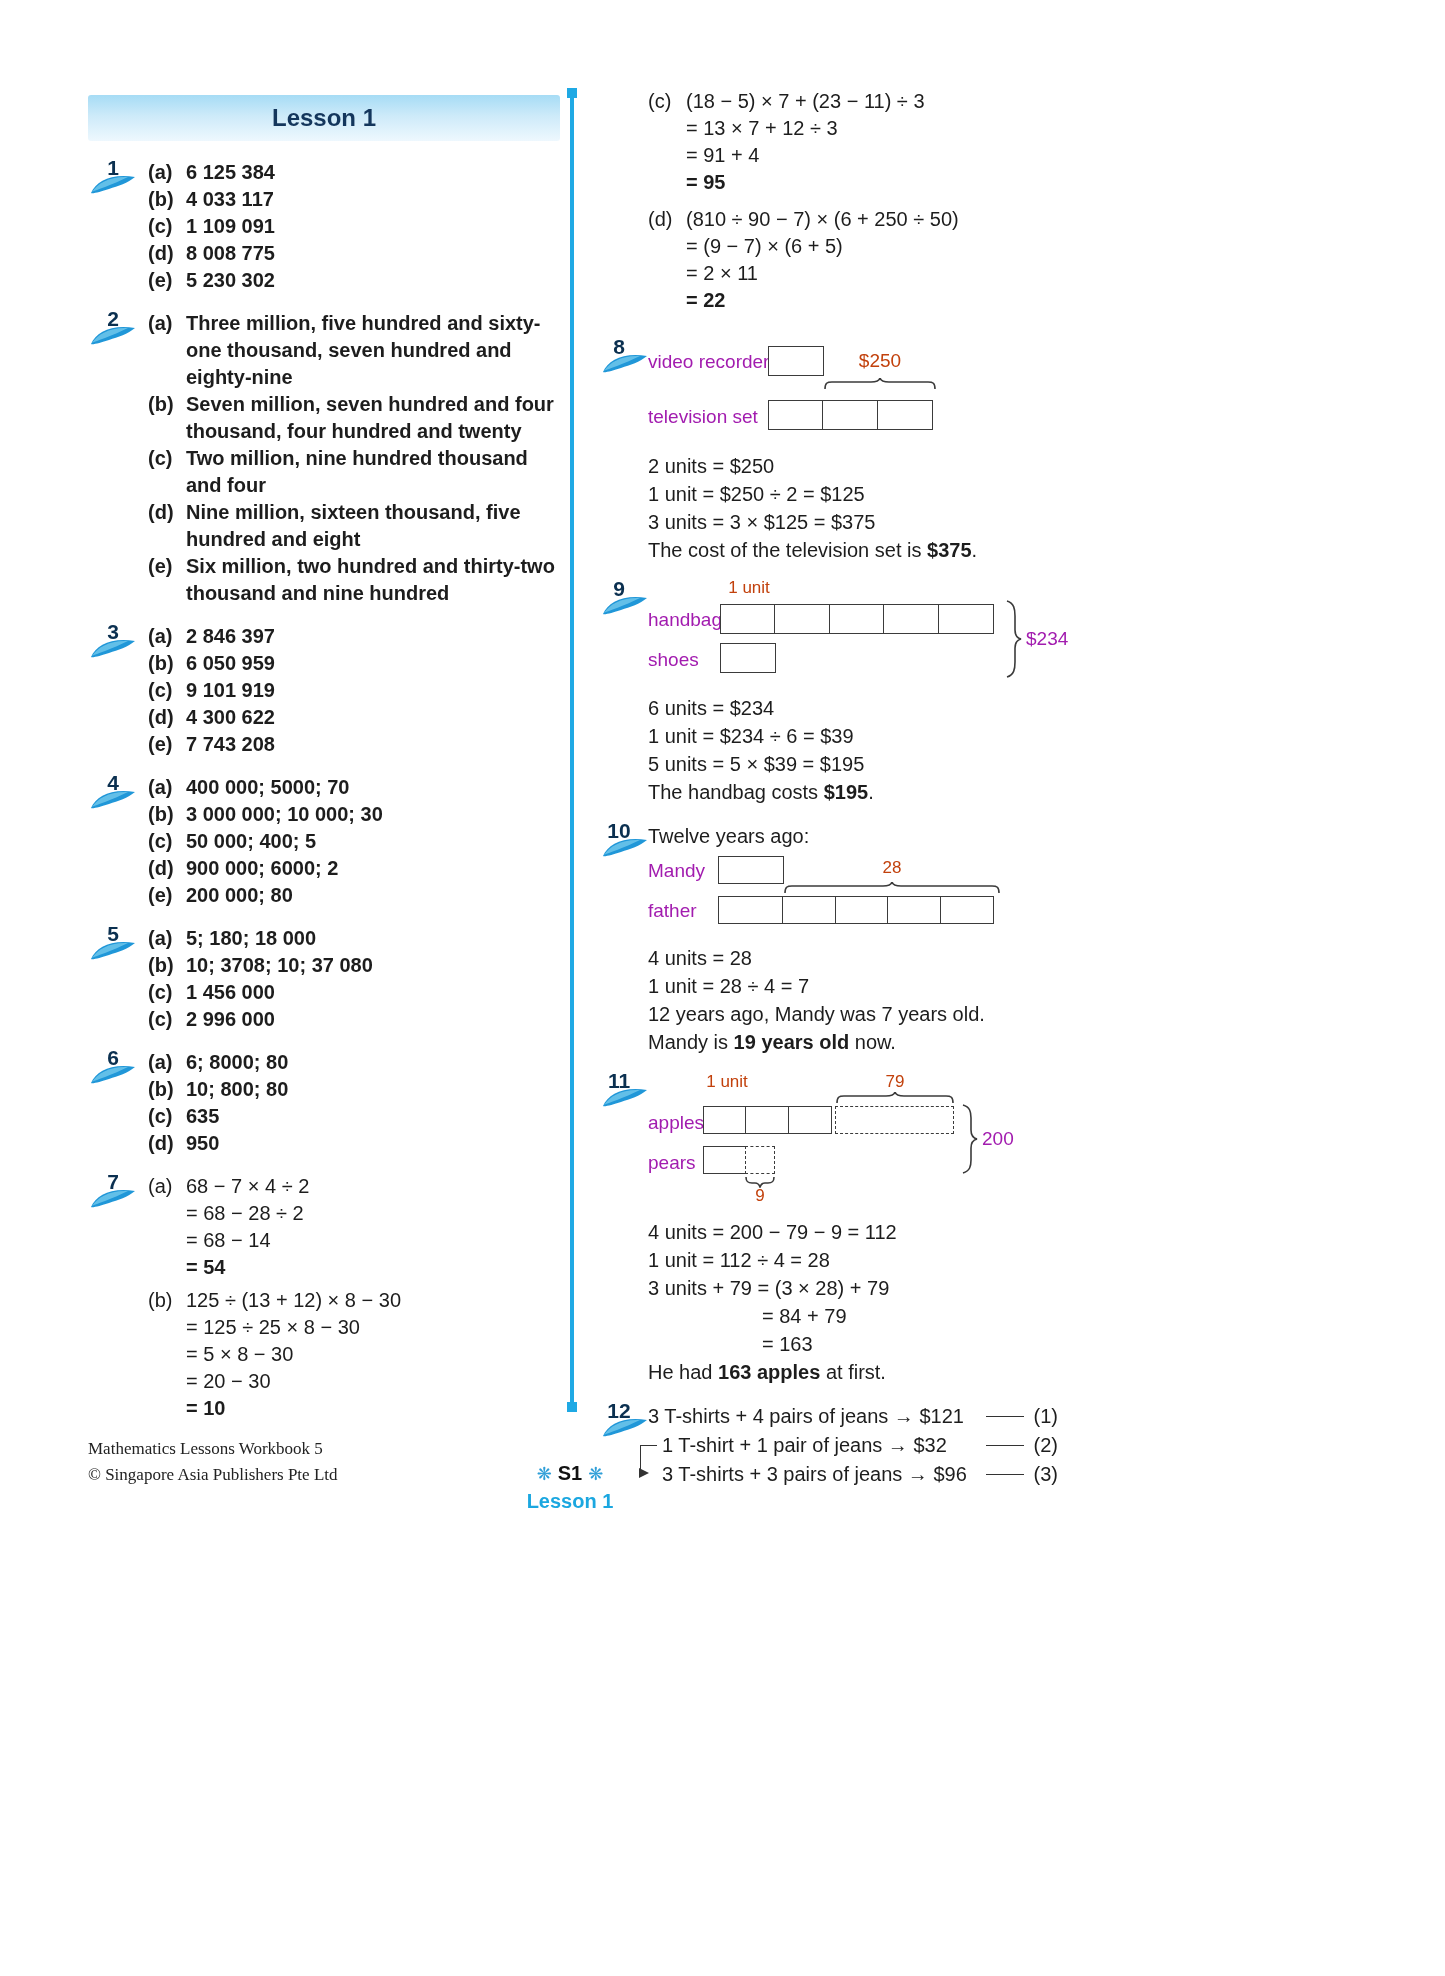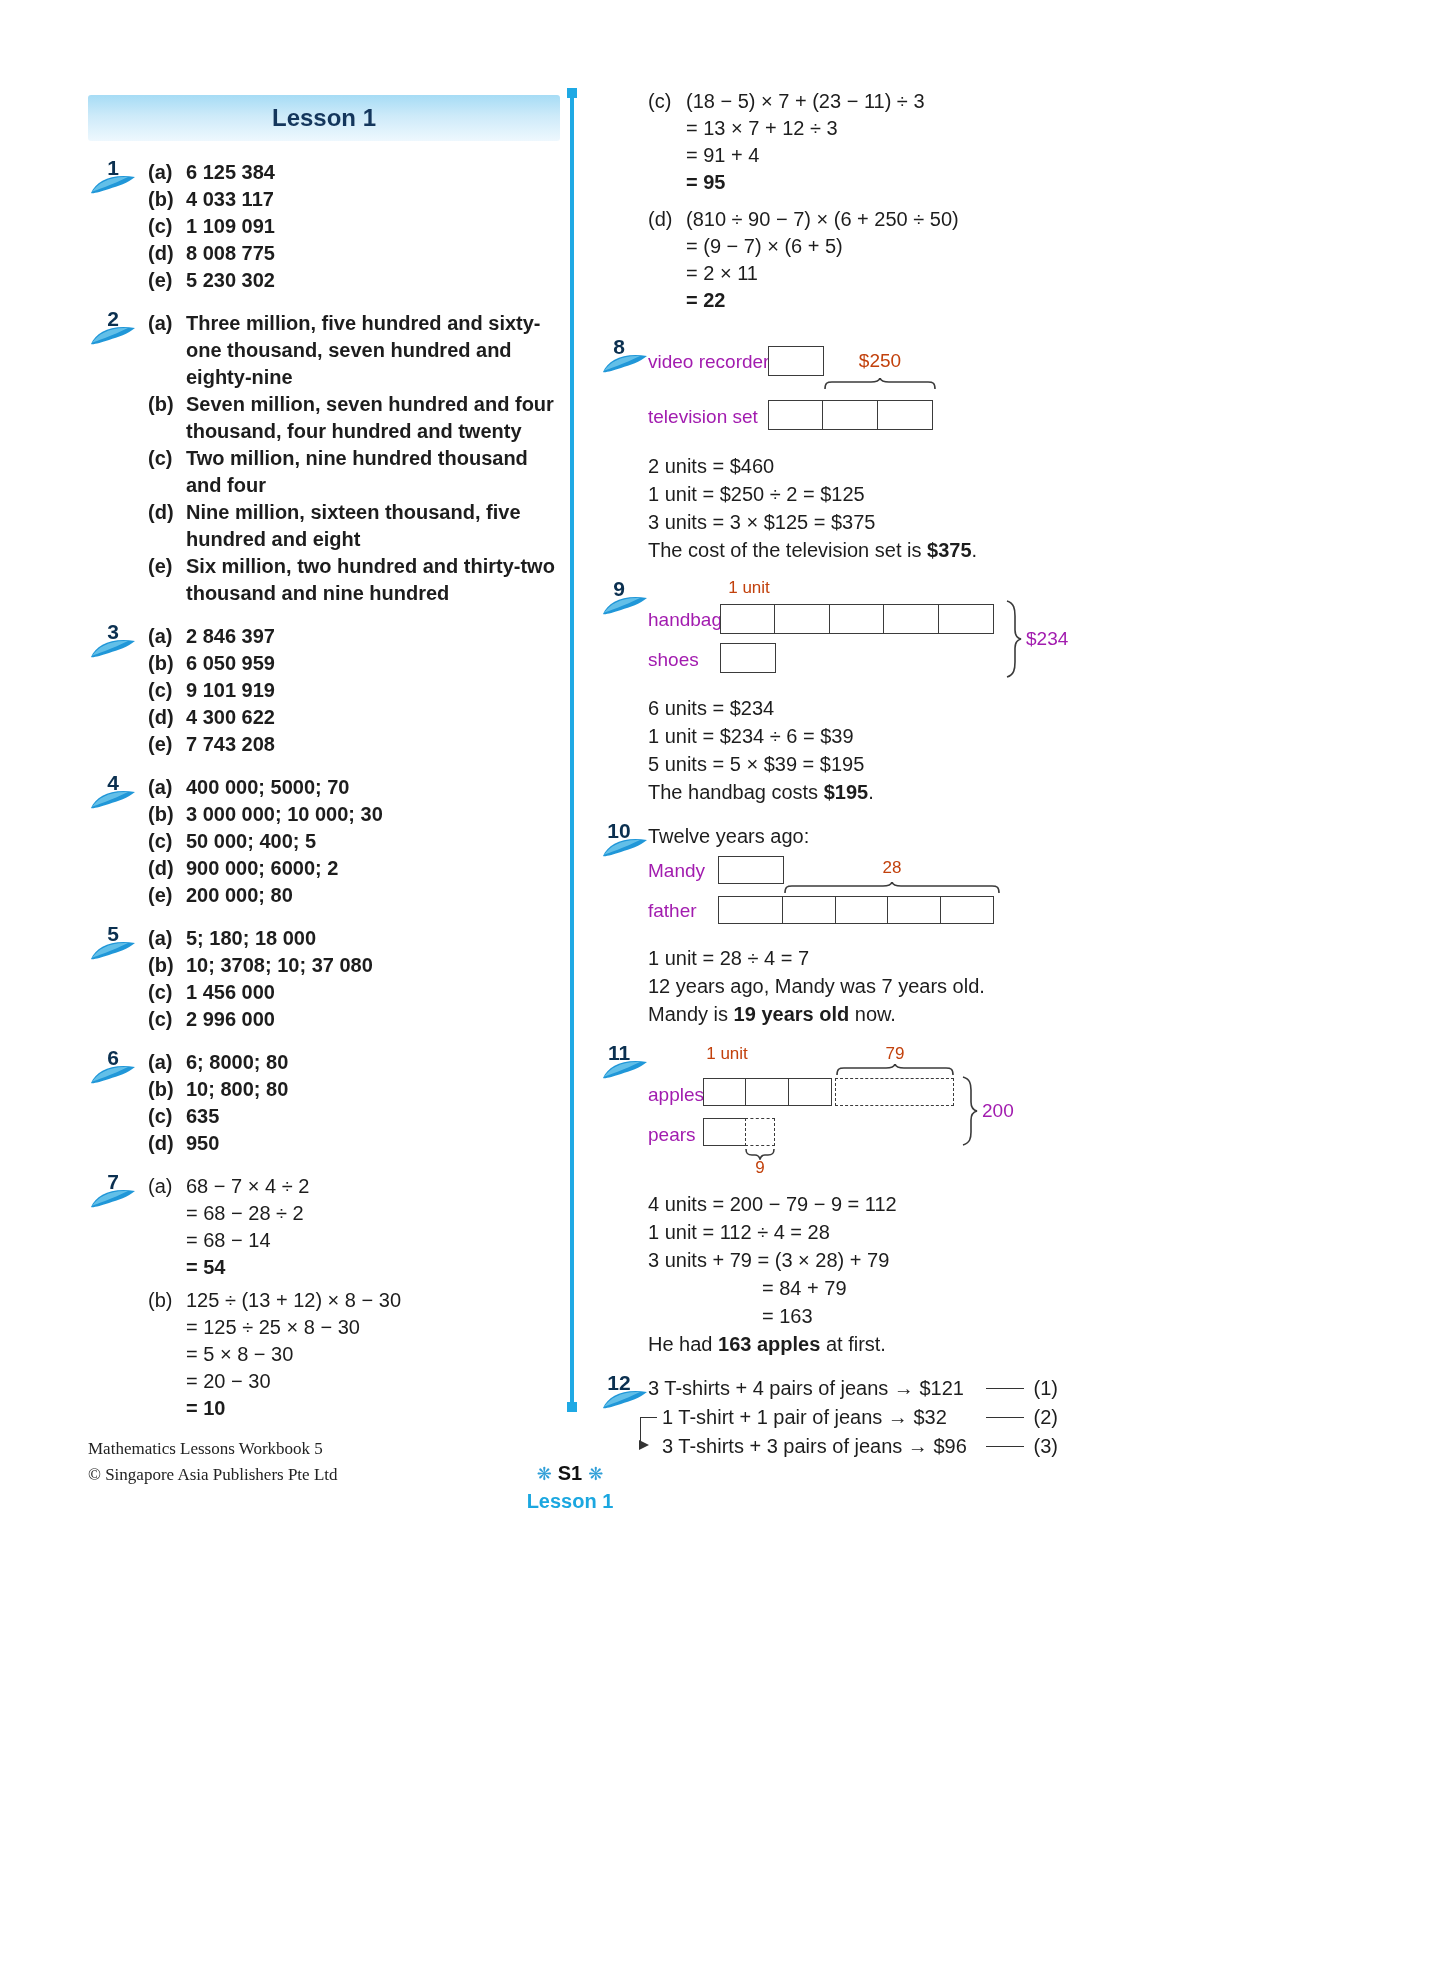--- a/index.html
+++ b/index.html
@@ -412,21 +412,21 @@
             </svg>
           <span class="ml" style="left:0;top:62px;">television set</span>
           <div class="boxrow" style="left:120px;top:56px;">
             <div class="bx bx56"></div>
             <div class="bx bx56"></div>
             <div class="bx bx56"></div>
           </div>
         </div>
         <div>
 
-        <div class="sline">2 units = $460</div>
+        <div class="sline">2 units = $250</div>
             <div class="sline">1 unit = $250 ÷ 2 = $125</div>
             <div class="sline">3 units = 3 × $125 = $375</div>
           </div>
         <div class="sline"><span>The cost of the television set is </span><span class="bold">$375</span><span>.</span></div>
       </div>
     </section>
 
     <section class="q">
       <div class="qnum">
         <svg class="swoosh" width="46" height="24" viewBox="0 0 46 24">
@@ -484,20 +484,21 @@
           <div class="boxrow" style="left:70px;top:40px;">
             <div class="bx bx66"></div>
             <div class="bx bx54"></div>
             <div class="bx bx54"></div>
             <div class="bx bx54"></div>
             <div class="bx bx54"></div>
           </div>
         </div>
         <div>
 
+        <div class="sline">4 units = 28</div>
             <div class="sline">1 unit = 28 ÷ 4 = 7</div>
             <div class="sline">12 years ago, Mandy was 7 years old.</div>
           </div>
         <div class="sline"><span>Mandy is </span><span class="bold">19 years old</span><span> now.</span></div>
       </div>
     </section>
 
     <section class="q">
       <div class="qnum">
         <svg class="swoosh" width="46" height="24" viewBox="0 0 46 24">

